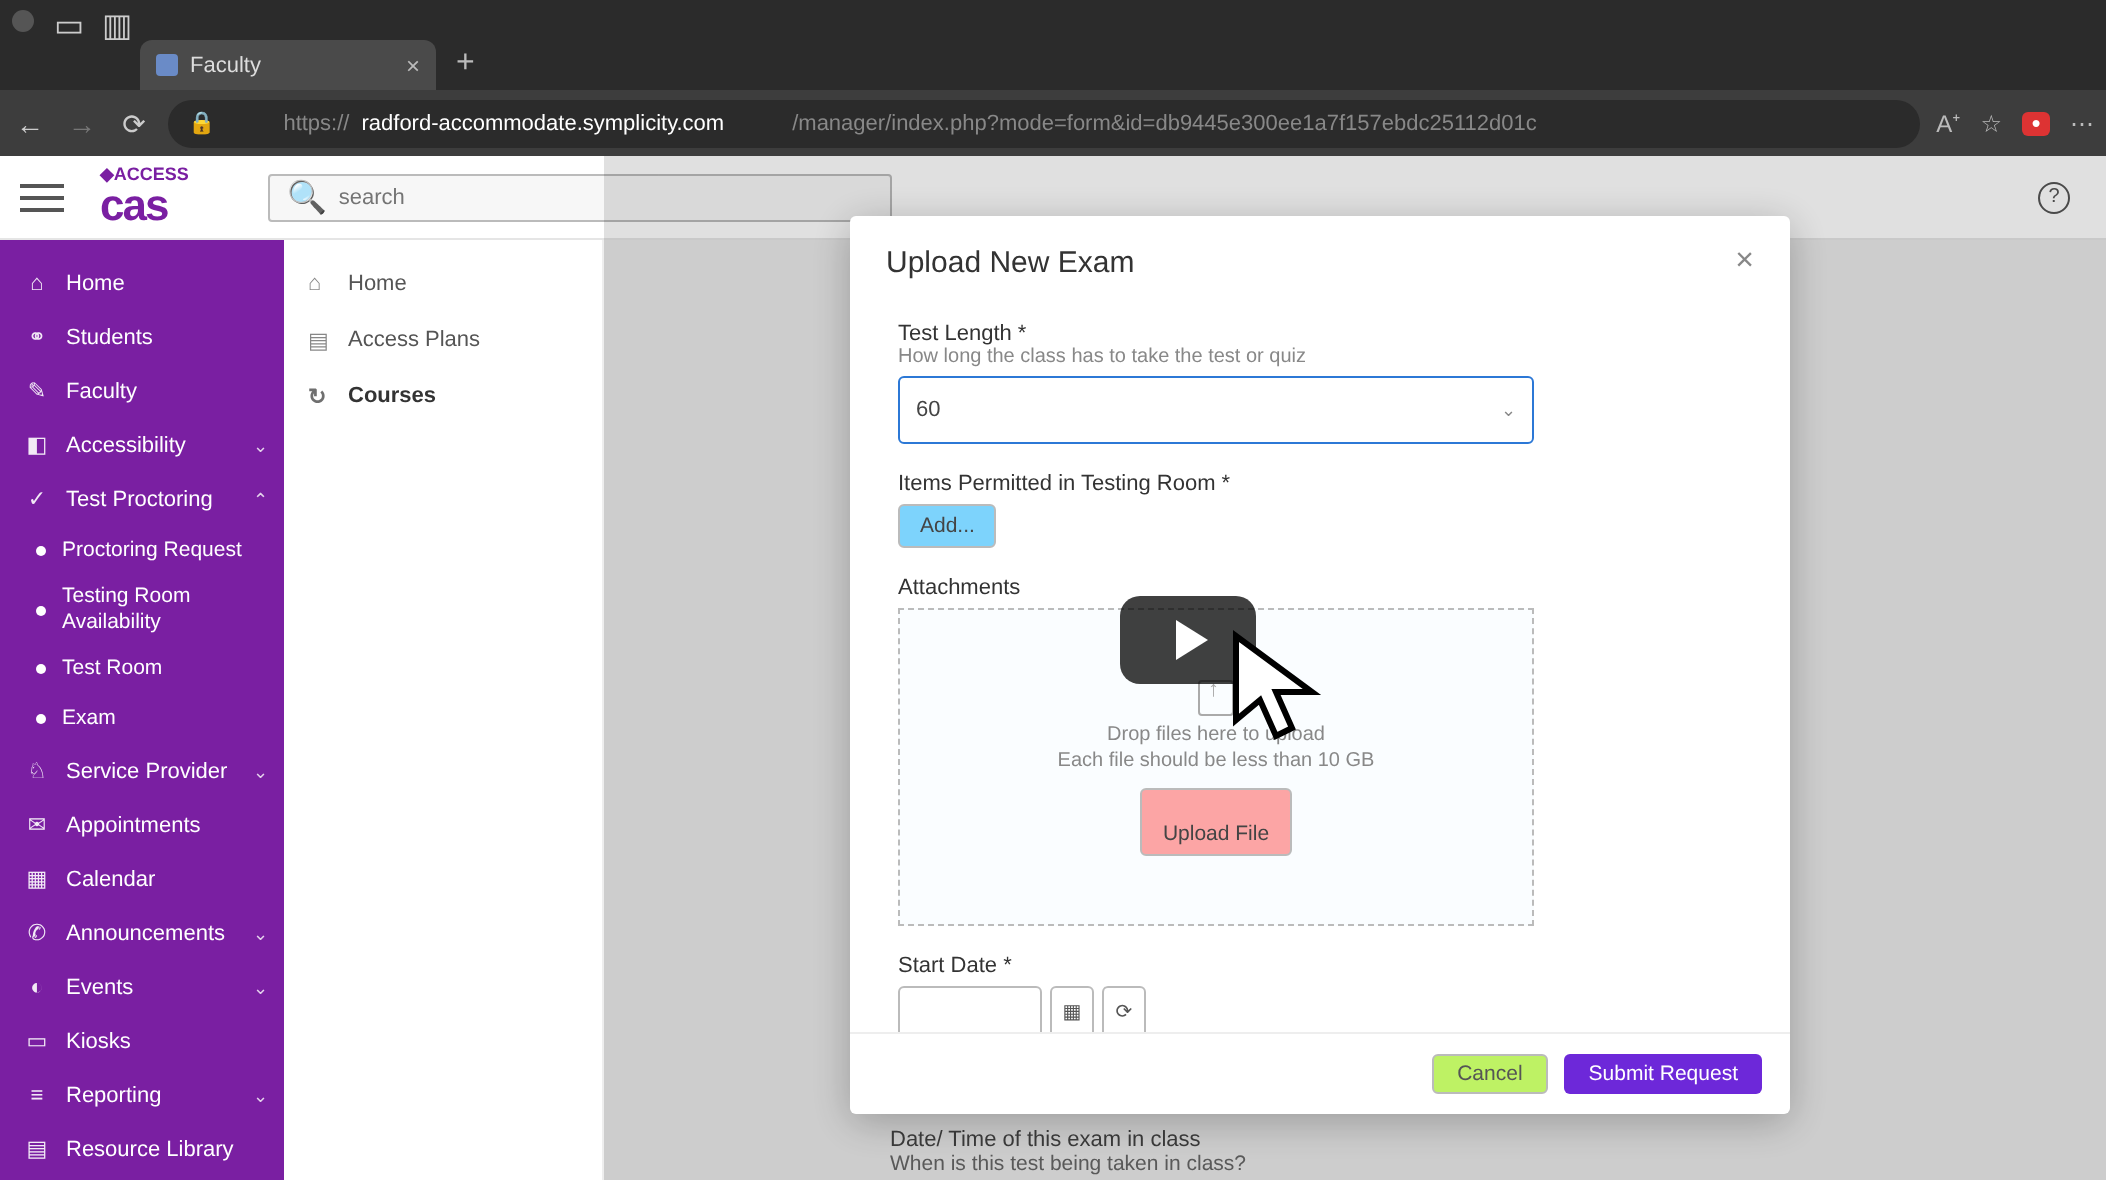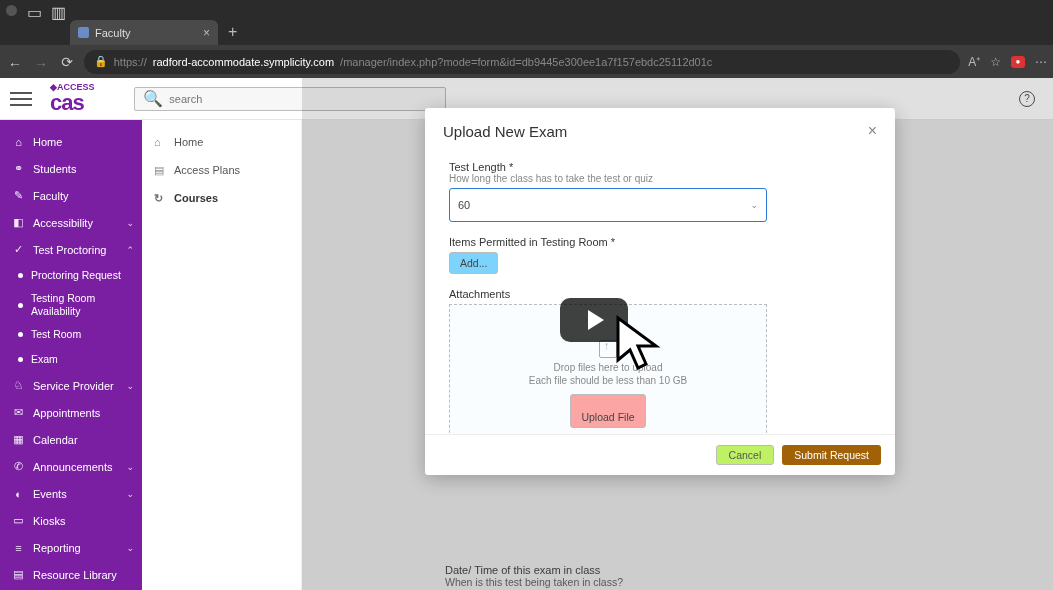--- a/index.html
+++ b/index.html
@@ -10,21 +10,21 @@
 .browser-top .circ { width: 11px; height: 11px; border-radius: 50%; background: #555; }
 .browser-top .ic { width: 14px; height: 14px; color: #ccc; }
 .tabbar { height: 25px; background: #2b2b2b; display: flex; align-items: flex-end; padding-left: 70px; }
 .tab { height: 25px; width: 148px; background: #4a4a4a; border-radius: 6px 6px 0 0; display: flex; align-items: center; padding: 0 8px; gap: 6px; color: #ddd; font-size: 11px; }
 .tab .favicon { width: 11px; height: 11px; background: #6a8bc7; border-radius: 2px; }
 .tab .close { margin-left: auto; font-size: 12px; color: #bbb; }
 .newtab { color: #bbb; font-size: 16px; padding: 0 10px 4px; }
 .addrbar { height: 33px; background: #3d3d3d; display: flex; align-items: center; padding: 0 6px; gap: 8px; }
 .addrbar .navbtn { width: 18px; height: 18px; color: #ccc; display: flex; align-items: center; justify-content: center; font-size: 14px; }
 .urlbox { flex: 1; height: 24px; background: #2b2b2b; border-radius: 12px; display: flex; align-items: center; padding: 0 10px; color: #ccc; font-size: 11px; gap: 6px; max-width: 920px; }
-.url-prefix { color: #888; }
+.url-prefix { color: #888; margin-left: 28px; }
 .url-host { color: #fff; }
 .addrbar-right { display: flex; align-items: center; gap: 10px; color: #bbb; font-size: 12px; }
 .red-dot { width: 14px; height: 12px; background: #d33; border-radius: 3px; font-size: 8px; color: #fff; display: flex; align-items: center; justify-content: center; }
 
 
 .app { position: relative; display: flex; height: calc(590px - 78px); }
 .topstrip { position: absolute; top: 0; left: 0; right: 0; height: 42px; background: #fff; border-bottom: 1px solid #e5e5e5; display: flex; align-items: center; z-index: 2; }
 .hamburger { width: 22px; height: 14px; margin-left: 10px; border-top: 2px solid #555; border-bottom: 2px solid #555; position: relative; }
 .hamburger::after { content: ""; position: absolute; top: 4px; left: 0; right: 0; border-top: 2px solid #555; }
 .logo { margin-left: 18px; display: flex; flex-direction: column; font-size: 9px; color: #7a1fa2; font-weight: 700; line-height: 1; }
@@ -48,21 +48,21 @@
 .sec-item .ic { width: 12px; font-size: 11px; opacity: 0.7; }
 .sec-item.bold { font-weight: 600; color: #333; }
 
 .main-bg { flex: 1; background: #eaeaea; padding-top: 50px; position: relative; }
 .overlay { position: absolute; inset: 0; background: rgba(0,0,0,0.12); z-index: 5; }
 
 .main-content { position: relative; padding: 0 30px; }
 .crumb { font-size: 10px; color: #888; margin-bottom: 4px; }
 
 
-.modal { position: absolute; left: 425px; top: 108px; width: 470px; height: 367px; background: #fff; border-radius: 3px; box-shadow: 0 4px 20px rgba(0,0,0,0.25); z-index: 10; display: flex; flex-direction: column; }
+.modal { position: absolute; left: 425px; top: 108px; width: 470px; height: 449px; background: #fff; border-radius: 3px; box-shadow: 0 4px 20px rgba(0,0,0,0.25); z-index: 10; display: flex; flex-direction: column; }
 .modal-head { padding: 14px 18px; display: flex; align-items: center; border-bottom: 1px solid transparent; }
 .modal-title { font-size: 15px; color: #333; font-weight: 400; }
 .modal-close { margin-left: auto; font-size: 16px; color: #888; cursor: pointer; }
 .modal-body { flex: 1; overflow-y: auto; padding: 0 24px 6px; position: relative; }
 .modal-body::-webkit-scrollbar { width: 7px; }
 .modal-body::-webkit-scrollbar-thumb { background: #c4c4c4; border-radius: 3px; }
 .modal-body::-webkit-scrollbar-track { background: #f0f0f0; }
 .modal-body::-webkit-scrollbar-button:single-button { height: 10px; background: #ddd; }
 .field-label { font-size: 11px; color: #333; margin-top: 6px; }
 .field-hint { font-size: 10px; color: #888; margin-bottom: 4px; }
@@ -73,21 +73,21 @@
 .upload-ic { width: 18px; height: 18px; border: 1.5px solid #aaa; border-radius: 2px; position: relative; margin-bottom: 2px; }
 .upload-ic::after { content: "↑"; position: absolute; top: -2px; left: 4px; font-size: 11px; color: #aaa; }
 .upload-btn { margin-top: 6px; height: 22px; padding: 16px 10px; border: 1px solid #bbb; background: #fca5a5; border-radius: 3px; font-size: 10.5px; color: #444; cursor: pointer; }
 .section-gap { margin-top: 14px; }
 .date-row { display: flex; gap: 4px; margin-top: 4px; }
 .date-input { width: 72px; height: 26px; border: 1px solid #bbb; border-radius: 3px; }
 .date-cal, .date-reset { width: 22px; height: 26px; border: 1px solid #bbb; border-radius: 3px; display: flex; align-items: center; justify-content: center; font-size: 10px; color: #555; cursor: pointer; }
 
 .modal-foot { padding: 10px 14px; border-top: 1px solid #eee; display: flex; justify-content: flex-end; gap: 8px; }
 .btn-cancel { height: 20px; padding: 0 12px; border: 1px solid #bbb; background: #bef264; border-radius: 3px; font-size: 10.5px; color: #555; cursor: pointer; }
-.btn-submit { height: 20px; padding: 0 12px; border: none; background: #a16207; color: #fff; border-radius: 3px; font-size: 10.5px; cursor: pointer; }
+.btn-submit { height: 20px; padding: 0 12px; border: none; background: #6d28d9; color: #fff; border-radius: 3px; font-size: 10.5px; cursor: pointer; }
 
 
 .play-overlay { position: absolute; left: 560px; top: 298px; width: 68px; height: 44px; background: rgba(0,0,0,0.75); border-radius: 10px; z-index: 15; display: flex; align-items: center; justify-content: center; }
 .play-overlay::after { content: ""; border-left: 16px solid #fff; border-top: 10px solid transparent; border-bottom: 10px solid transparent; margin-left: 4px; }
 .cursor-overlay { position: absolute; left: 614px; top: 314px; z-index: 16; pointer-events: none; }
 
 .below-modal { position: absolute; left: 445px; top: 564px; font-size: 10.5px; color: #666; z-index: 3; }
 .below-modal .lbl { color: #444; font-size: 11px; }
 </style>
 </head>

